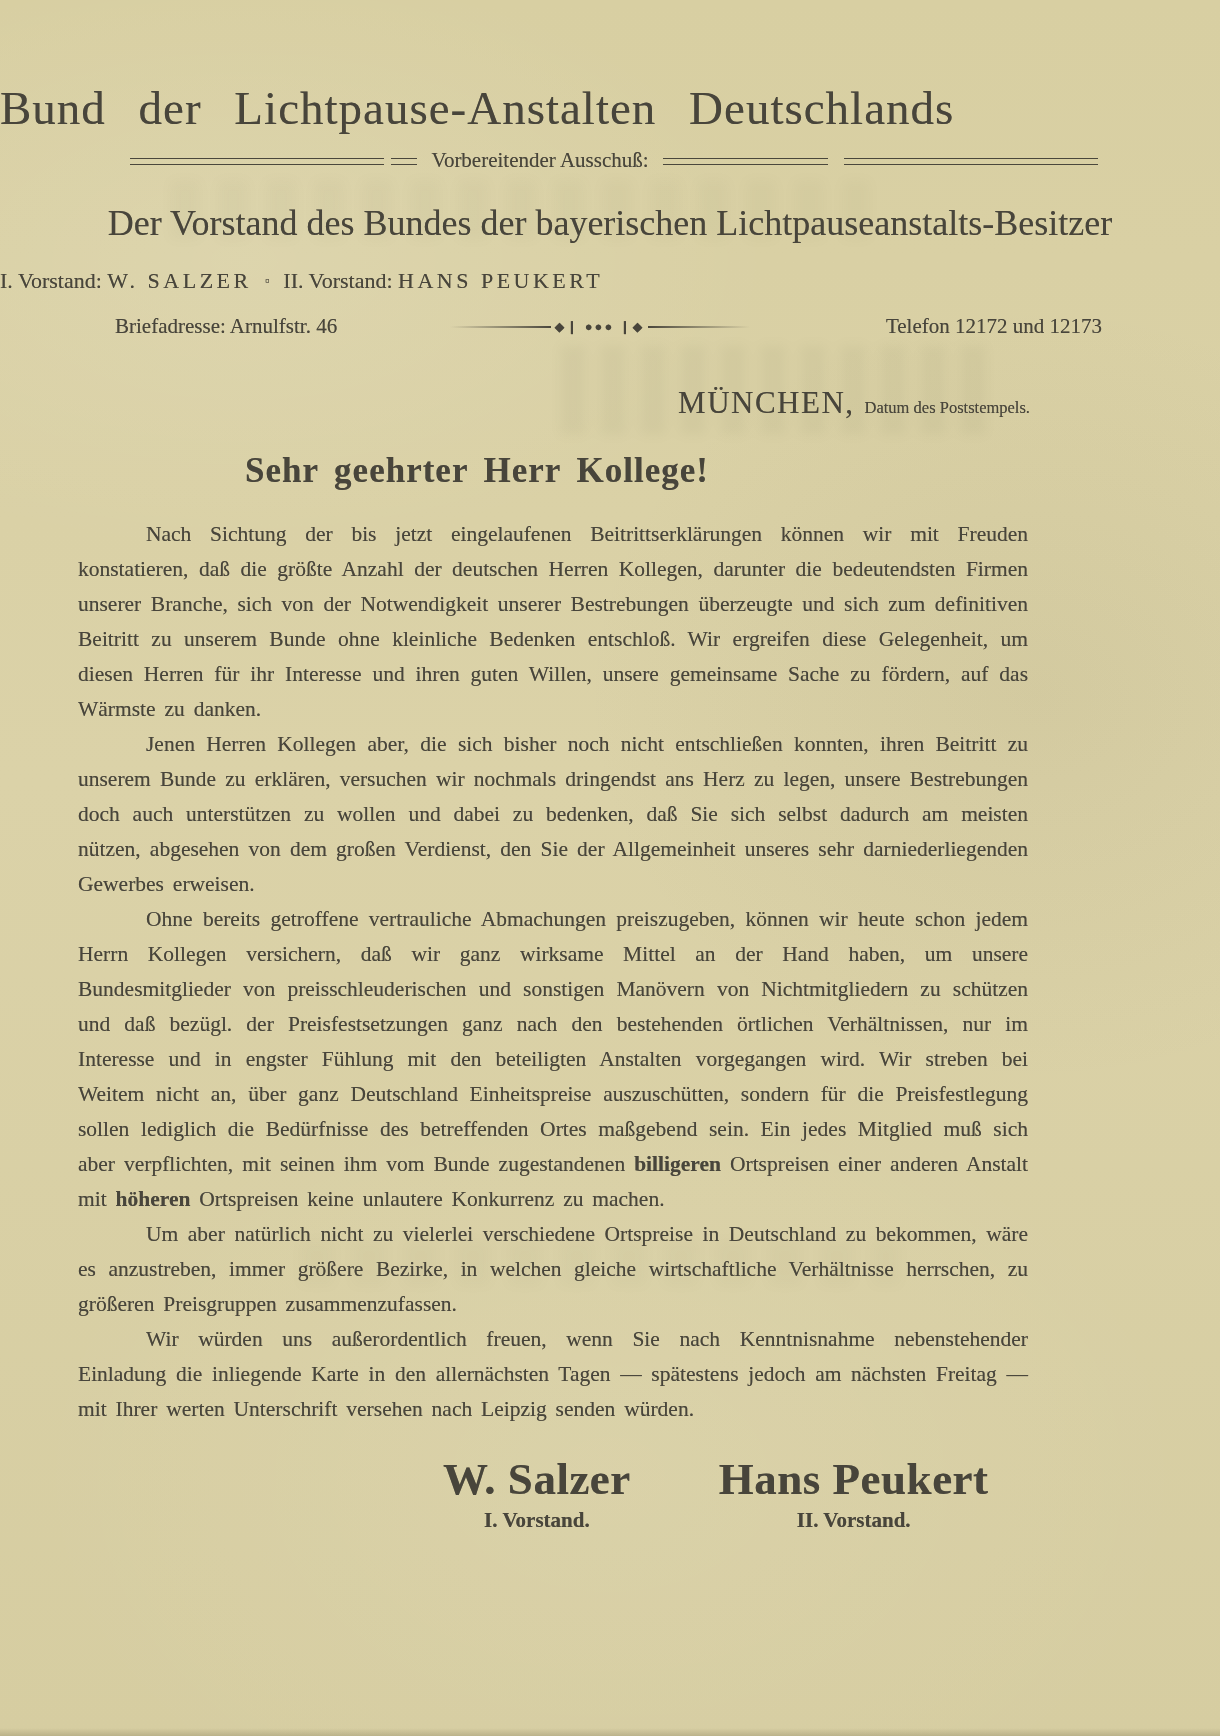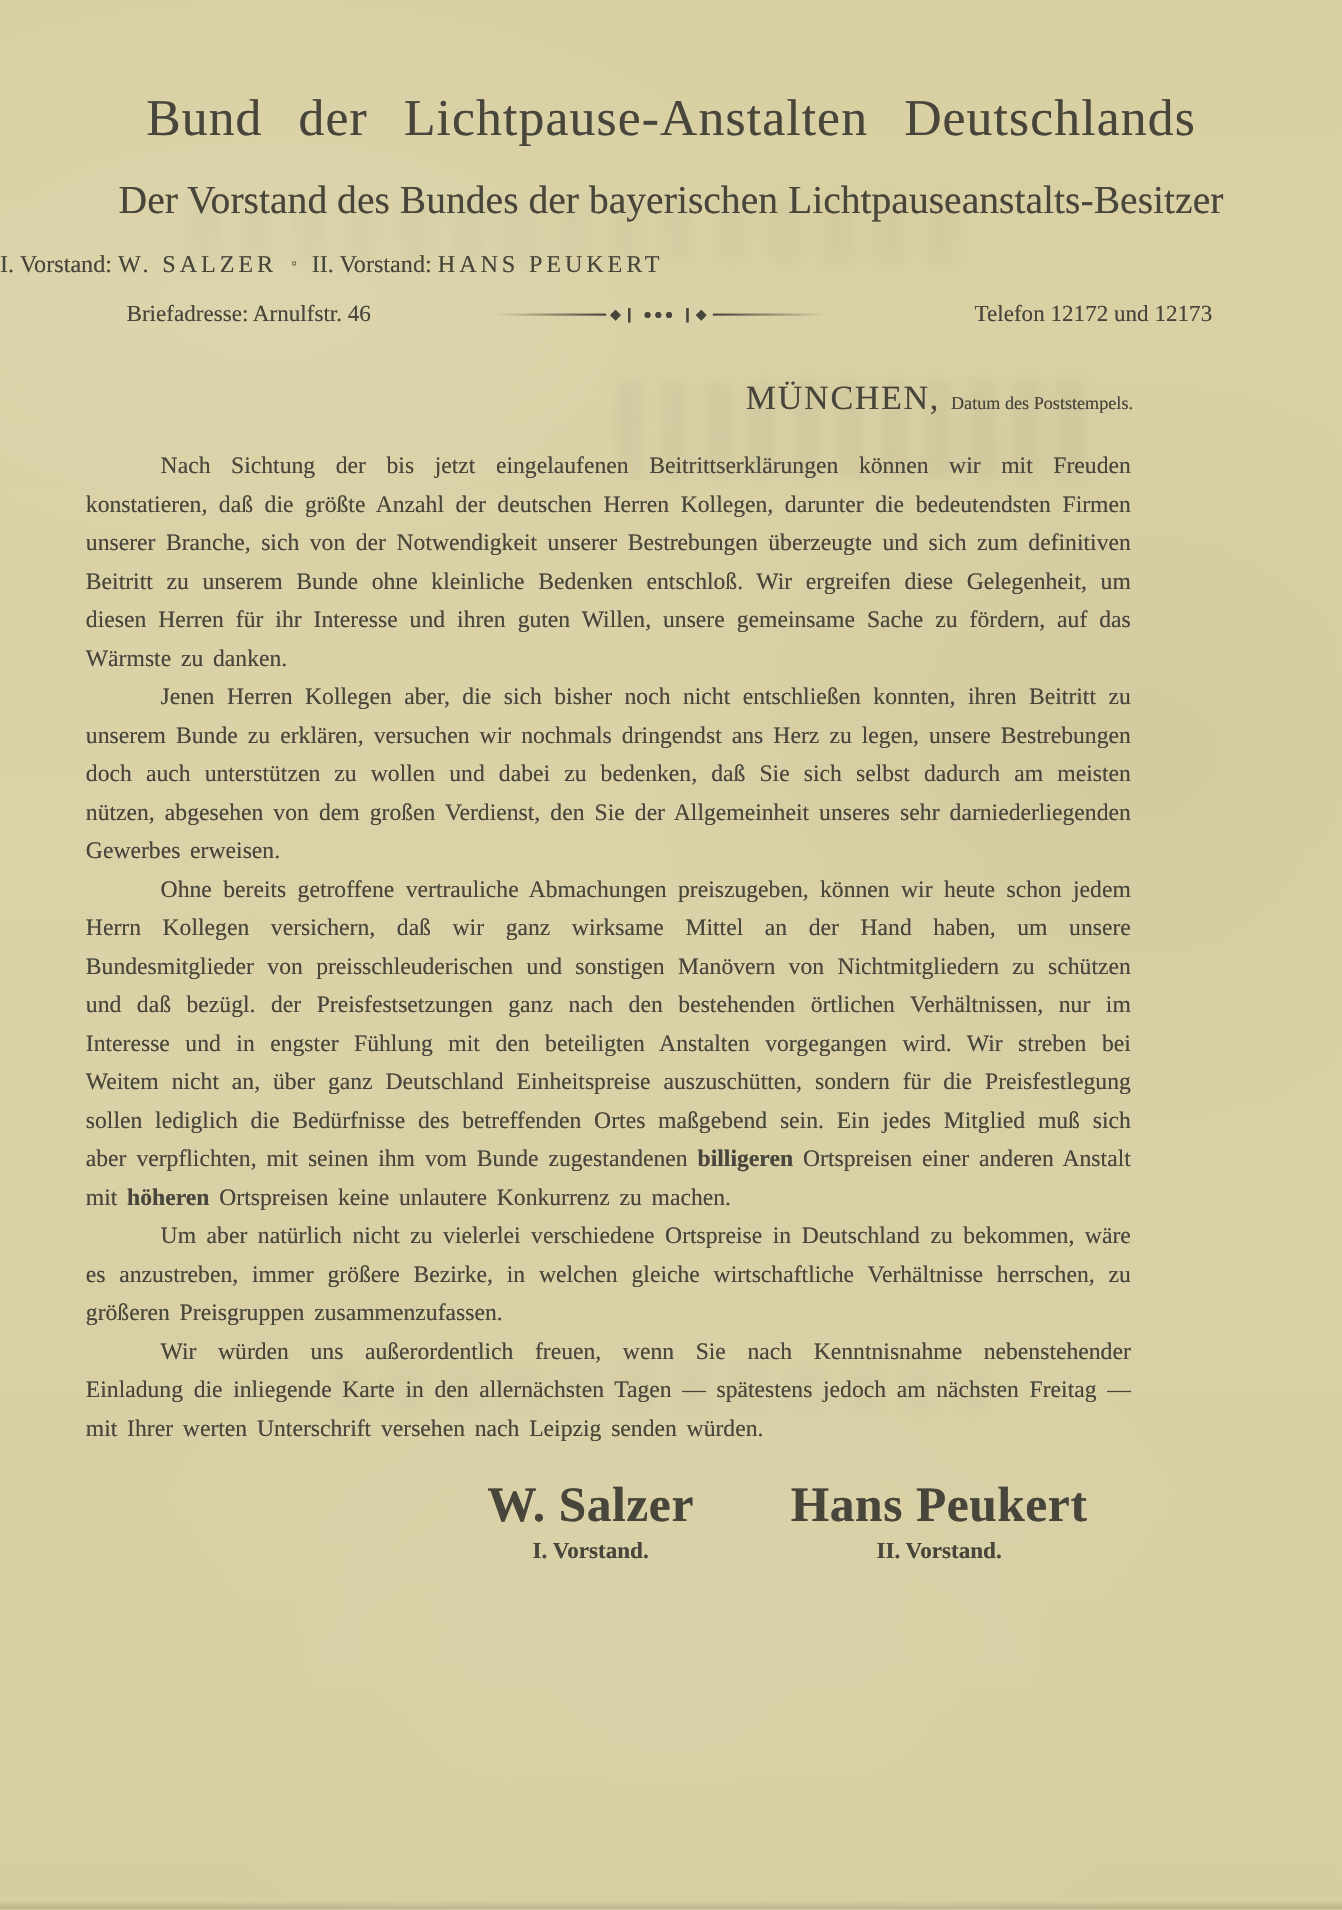--- a/index.html
+++ b/index.html
@@ -27,21 +27,20 @@
   .smudge-1 { left: 560px; top: 345px; width: 430px; height: 90px;
     background: repeating-linear-gradient(90deg, rgba(90,95,60,0.55) 0 26px, transparent 26px 40px); }
   .smudge-2 { left: 170px; top: 180px; width: 700px; height: 60px;
     background: repeating-linear-gradient(90deg, rgba(90,95,60,0.35) 0 30px, transparent 30px 48px); }
   .smudge-3 { left: 300px; top: 1240px; width: 600px; height: 46px;
     background: repeating-linear-gradient(90deg, rgba(90,95,60,0.30) 0 34px, transparent 34px 52px); }
 
   .letter { position: relative; padding-top: 84px; }
 
   .org-title {
-    text-align: center;
     font-size: 47px; line-height: 1.05;
     letter-spacing: 1px; word-spacing: 20px;
     white-space: nowrap;
   }
 
   .committee-row {
     display: flex; align-items: center;
     margin: 16px 122px 0 130px;
   }
   .dbl-rule { height: 5px; border-top: 1.6px solid #4a473c; border-bottom: 1.6px solid #4a473c; }
@@ -101,20 +100,27 @@
 <body>
 
 <div class="smudge smudge-2"></div>
 <div class="smudge smudge-1"></div>
 <div class="smudge smudge-3"></div>
 
 <div class="letter">
 
   <div class="org-title ink">Bund der Lichtpause-Anstalten Deutschlands</div>
 
+  <div class="committee-row">
+    <div class="dbl-rule rule-grow"></div>
+    <div class="dbl-rule rule-short"></div>
+    <div class="committee-label ink">Vorbereitender Ausschuß:</div>
+    <div class="dbl-rule rule-mid"></div>
+    <div class="dbl-rule rule-grow"></div>
+  </div>
 
   <div class="board-line ink">Der Vorstand des Bundes der bayerischen Lichtpauseanstalts-Besitzer</div>
 
   <div class="officers-line ink">
     <span>I. Vorstand:</span>
     <span class="officer-name">W. SALZER</span>
     <span class="officer-sep">▫</span>
     <span>II. Vorstand:</span>
     <span class="officer-name">HANS PEUKERT</span>
   </div>
@@ -127,20 +133,21 @@
       <span class="orn-line orn-right"></span>
     </span>
     <span class="ink">Telefon 12172 und 12173</span>
   </div>
 
   <div class="dateline ink">
     <span class="dateline-city">MÜNCHEN,</span>
     <span class="dateline-note">Datum des Poststempels.</span>
   </div>
 
+  <div class="salutation ink">Sehr geehrter Herr Kollege!</div>
 
   <div class="body-text">
     <p class="ink">Nach Sichtung der bis jetzt eingelaufenen Beitrittserklärungen können wir mit Freuden konstatieren, daß die größte Anzahl der deutschen Herren Kollegen, darunter die bedeutendsten Firmen unserer Branche, sich von der Notwendigkeit unserer Bestrebungen überzeugte und sich zum definitiven Beitritt zu unserem Bunde ohne kleinliche Bedenken entschloß. Wir ergreifen diese Gelegenheit, um diesen Herren für ihr Interesse und ihren guten Willen, unsere gemeinsame Sache zu fördern, auf das Wärmste zu danken.</p>
     <p class="ink">Jenen Herren Kollegen aber, die sich bisher noch nicht entschließen konnten, ihren Beitritt zu unserem Bunde zu erklären, versuchen wir nochmals dringendst ans Herz zu legen, unsere Bestrebungen doch auch unterstützen zu wollen und dabei zu bedenken, daß Sie sich selbst dadurch am meisten nützen, abgesehen von dem großen Verdienst, den Sie der Allgemeinheit unseres sehr darniederliegenden Gewerbes erweisen.</p>
     <p class="ink"><span>Ohne bereits getroffene vertrauliche Abmachungen preiszugeben, können wir heute schon jedem Herrn Kollegen versichern, daß wir ganz wirksame Mittel an der Hand haben, um unsere Bundesmitglieder von preisschleuderischen und sonstigen Manövern von Nichtmitgliedern zu schützen und daß bezügl. der Preisfestsetzungen ganz nach den bestehenden örtlichen Verhältnissen, nur im Interesse und in engster Fühlung mit den beteiligten Anstalten vorgegangen wird. Wir streben bei Weitem nicht an, über ganz Deutschland Einheitspreise auszuschütten, sondern für die Preisfestlegung sollen lediglich die Bedürfnisse des betreffenden Ortes maßgebend sein. Ein jedes Mitglied muß sich aber verpflichten, mit seinen ihm vom Bunde zugestandenen </span><span class="bold-word">billigeren</span><span> Ortspreisen einer anderen Anstalt mit </span><span class="bold-word">höheren</span><span> Ortspreisen keine unlautere Konkurrenz zu machen.</span></p>
     <p class="ink">Um aber natürlich nicht zu vielerlei verschiedene Ortspreise in Deutschland zu bekommen, wäre es anzustreben, immer größere Bezirke, in welchen gleiche wirtschaftliche Verhältnisse herrschen, zu größeren Preisgruppen zusammenzufassen.</p>
     <p class="ink">Wir würden uns außerordentlich freuen, wenn Sie nach Kenntnisnahme nebenstehender Einladung die inliegende Karte in den allernächsten Tagen — spätestens jedoch am nächsten Freitag — mit Ihrer werten Unterschrift versehen nach Leipzig senden würden.</p>
   </div>
 
 

